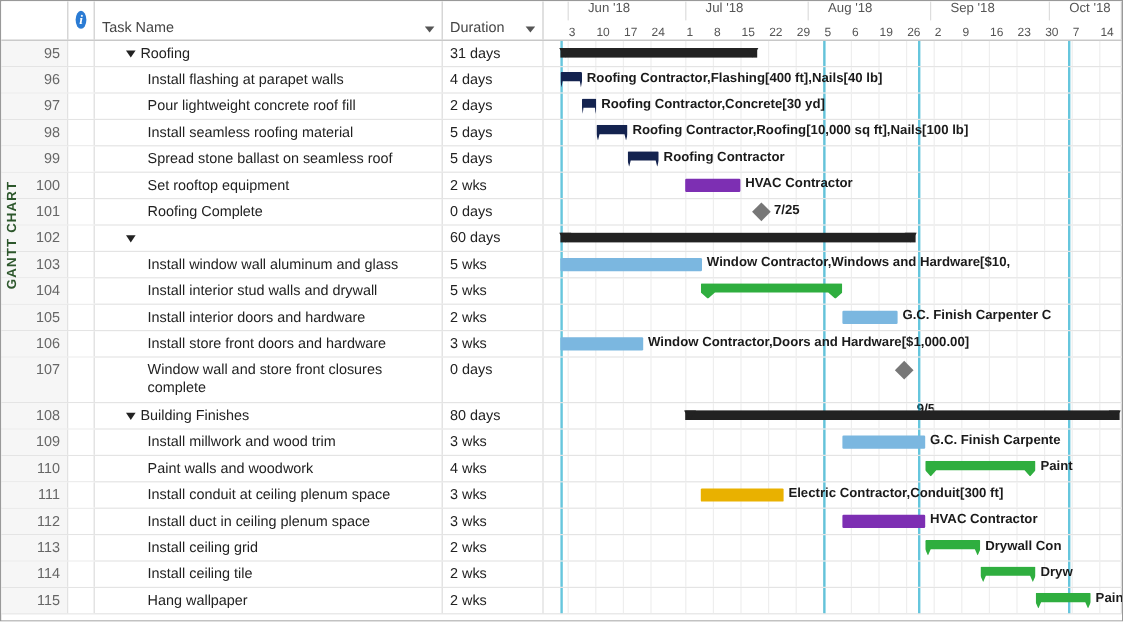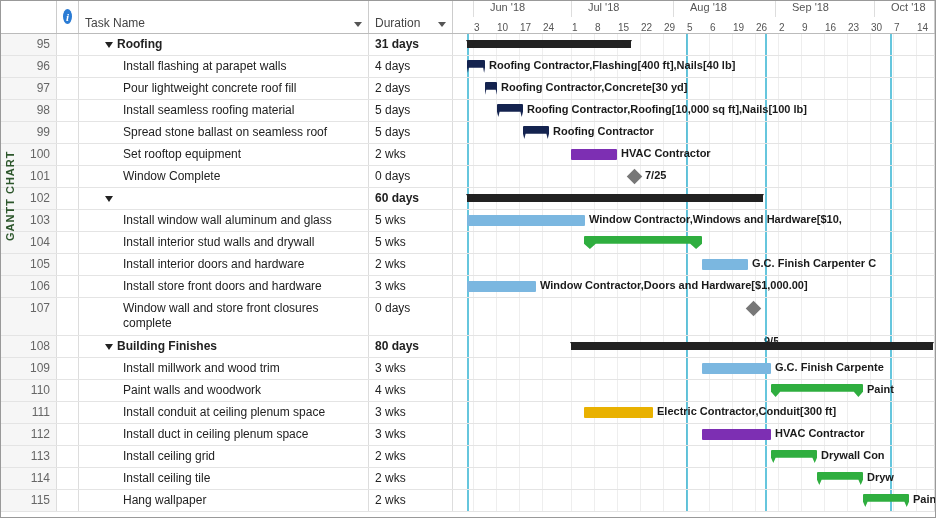--- a/index.html
+++ b/index.html
@@ -22,21 +22,21 @@
   .rows { flex:1; overflow:hidden; }
   .row { display:flex; height:22px; border-bottom:1px solid #e4e4e4; }
   .row.tall { height:38px; }
   .cell { border-right:1px solid #ddd; padding:3px 6px; overflow:hidden; white-space:nowrap; }
   .cell.num { width:56px; text-align:right; color:#666; background:#f6f6f6;}
   .cell.info{ width:22px; background:#fff;}
   .cell.name{ width:290px; padding-left:0;}
   .cell.dur { width:84px; }
   .cell.gantt{ flex:1; position:relative; padding:0; overflow:visible;}
   .name-inner{ display:flex; align-items:flex-start; height:100%; white-space:normal; line-height:1.25;}
-  .summary .cell.name, .summary .cell.dur { font-weight:bold; color:#222; }
+  .summary .cell.name, .summary .cell.dur { font-weight:normal; color:#222; }
   .caret{ display:inline-block; width:0;height:0; margin:5px 4px 0 0; }
   .caret.open{ border-left:4px solid transparent;border-right:4px solid transparent;border-top:6px solid #222;}
   .bar { position:absolute; height:11px; top:5px; border-radius:1px; }
   .bar.blue  { background:#7bb7e0; }
   .bar.navy  { background:#14234f; height:13px; top:4px; clip-path: polygon(0 0,100% 0,100% 60%,95% 100%,90% 60%,10% 60%,5% 100%,0 60%);}
   .bar.purple{ background:#7d2fb3; }
   .bar.green { background:#2fae3f; height:13px; top:4px; clip-path: polygon(0 0,100% 0,100% 60%,95% 100%,90% 60%,10% 60%,5% 100%,0 60%);}
   .bar.gold  { background:#e9b100; }
   .summary-bar{ position:absolute; height:8px; top:6px; background:#222; }
   .summary-bar:before,.summary-bar:after{content:"";position:absolute;top:0;width:0;height:0;border-top:8px solid #222;}
@@ -325,21 +325,21 @@
             <div class="today-line" style="left: 437px;"></div>
             <div class="bar purple" style="left: 118px; width: 46px;"></div>
             <div class="barlabel" style="left: 168px;">HVAC Contractor</div>
           </div>
         </div>
         <div class="row">
           <div class="cell num">101</div>
           <div class="cell info"></div>
           <div class="cell name">
             <div class="name-inner" style="padding-left: 44px;">
-              <span>Window Complete</span>
+              <span>Roofing Complete</span>
             </div>
           </div>
           <div class="cell dur">0 days</div>
           <div class="cell gantt">
             <div class="tickline" style="left: 20px;"></div>
             <div class="tickline" style="left: 43px;"></div>
             <div class="tickline" style="left: 66px;"></div>
             <div class="tickline" style="left: 89px;"></div>
             <div class="tickline" style="left: 118px;"></div>
             <div class="tickline" style="left: 141px;"></div>

